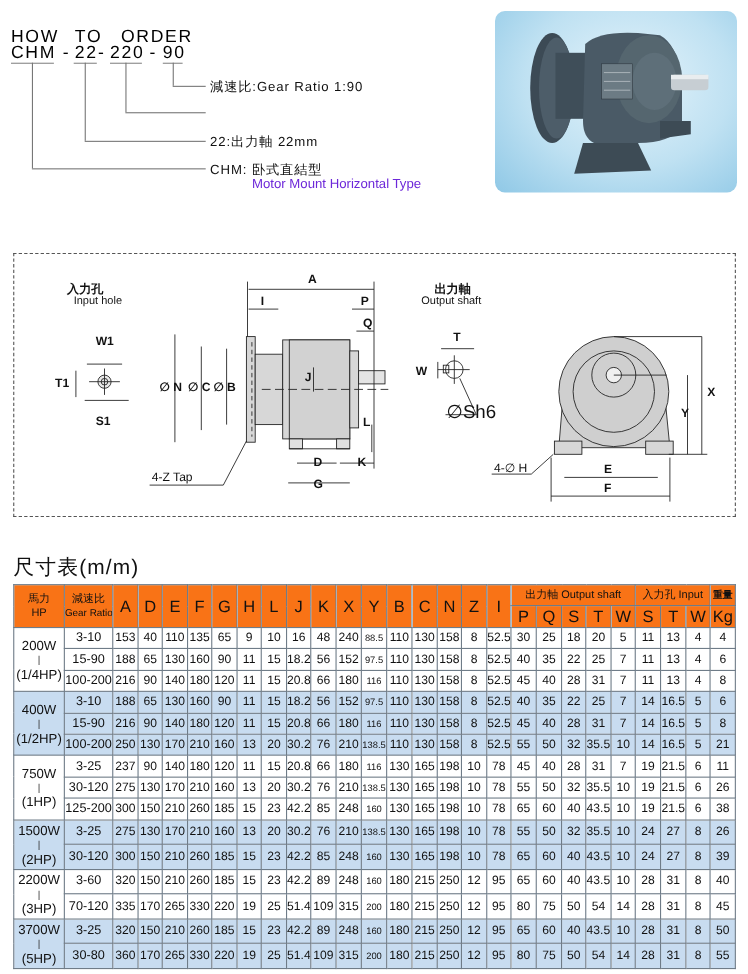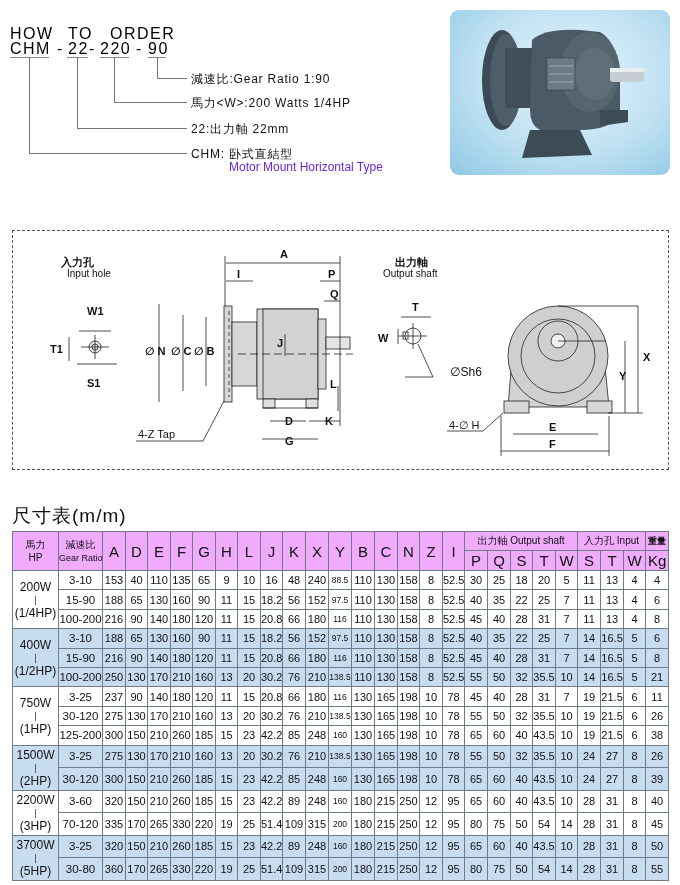--- a/index.html
+++ b/index.html
@@ -22,21 +22,21 @@
   .drawing { position: absolute; left: 12px; top: 230px; width: 657px; height: 240px; border: 1.5px dashed #555; }
   .drawing svg { position: absolute; left: 0; top: 0; }
   .dlabel { position: absolute; font-size: 10px; color: #111; white-space: nowrap; }
   .dlabel.cn { font-size: 11px; font-weight: bold; text-align: center; }
   .dim { position: absolute; font-size: 11px; color: #111; font-weight: bold; white-space: nowrap; }
 
   
   .table-title { position: absolute; left: 12px; top: 503px; font-size: 19px; letter-spacing: 1px; color: #111; }
   table.spec { position: absolute; left: 12px; top: 531px; border-collapse: collapse; table-layout: fixed; width: 656px; }
   table.spec th, table.spec td { border: 1px solid #6f7c88; text-align: center; vertical-align: middle; padding: 0; overflow: hidden; white-space: nowrap; }
-  table.spec th { background: #f0abfc; color: #111; font-weight: normal; font-size: 15px; }
+  table.spec th { background: #f97316; color: #111; font-weight: normal; font-size: 15px; }
   table.spec th.hp { font-size: 10px; line-height: 13px; }
   table.spec th.grp { font-size: 10px; height: 19px; }
   table.spec th.sub { font-size: 15px; height: 20px; }
   table.spec th.kg-top { font-size: 9px; font-weight: bold; }
   table.spec td { font-size: 11px; height: 19.4px; color: #111; }
   table.spec td.xs { font-size: 8.5px; }
   table.spec td.ratio { font-size: 11.5px; }
   table.spec td.hpcell { font-size: 12px; line-height: 18px; }
   table.spec tr.alt td { background: #c8dcf0; }
   .hpbar { display: block; font-size: 9px; line-height: 8px; color: #333; }
@@ -65,21 +65,20 @@
   <div class="ln" style="left:157px;top:57px;width:1px;height:21px;"></div>
   <div class="ln" style="left:157px;top:78px;width:30px;height:1px;"></div>
   <div class="ln" style="left:114px;top:57px;width:1px;height:45px;"></div>
   <div class="ln" style="left:114px;top:102px;width:73px;height:1px;"></div>
   <div class="ln" style="left:77px;top:57px;width:1px;height:71px;"></div>
   <div class="ln" style="left:77px;top:128px;width:110px;height:1px;"></div>
   <div class="ln" style="left:29px;top:57px;width:1px;height:96px;"></div>
   <div class="ln" style="left:29px;top:153px;width:158px;height:1px;"></div>
 
   <span class="lbl" style="left:191px;top:71px;">減速比:Gear  Ratio  1:90</span>
-  <span class="lbl" style="left:191px;top:95px;">馬力&lt;W&gt;:200  Watts 1/4HP</span>
   <span class="lbl" style="left:191px;top:121px;text-align:right;">22:出力軸 22mm</span>
   <span class="lbl" style="left:191px;top:146px;">CHM: 卧式直結型</span>
   <span class="lbl2" style="left:229px;top:160px;">Motor Mount Horizontal Type</span>
 </div>
 
 <div class="photo">
   <svg width="220" height="165" viewBox="0 0 220 165">
 
     <ellipse cx="52" cy="70" rx="20" ry="50" fill="#3c4a55"></ellipse>
     <ellipse cx="56" cy="70" rx="16" ry="46" fill="#4d5d69"></ellipse>
@@ -196,21 +195,21 @@
   <span class="dim" style="left:272px;top:204px;">G</span>
   <span class="dim" style="left:132px;top:114px;">∅ N</span>
   <span class="dim" style="left:158px;top:114px;">∅ C</span>
   <span class="dim" style="left:181px;top:114px;">∅ B</span>
   <span class="dlabel" style="left:125px;top:197px;font-size:11px;">4-Z Tap</span>
 
   <span class="dlabel cn" style="left:382px;top:24px;">出力軸</span>
   <span class="dlabel" style="left:370px;top:37px;">Output shaft</span>
   <span class="dim" style="left:399px;top:70px;">T</span>
   <span class="dim" style="left:365px;top:101px;">W</span>
-  <span class="dlabel" style="left:393px;top:134px;font-size:12px;margin-left:44px;">∅Sh6</span>
+  <span class="dlabel" style="left:393px;top:134px;font-size:17px;">∅Sh6</span>
 
   <span class="dim" style="left:630px;top:120px;">X</span>
   <span class="dim" style="left:606px;top:139px;">Y</span>
   <span class="dim" style="left:536px;top:190px;">E</span>
   <span class="dim" style="left:536px;top:207px;">F</span>
   <span class="dlabel" style="left:436px;top:188px;font-size:11px;">4-∅ H</span>
 </div>
 
 <div class="table-title">尺寸表(m/m)</div>
 

